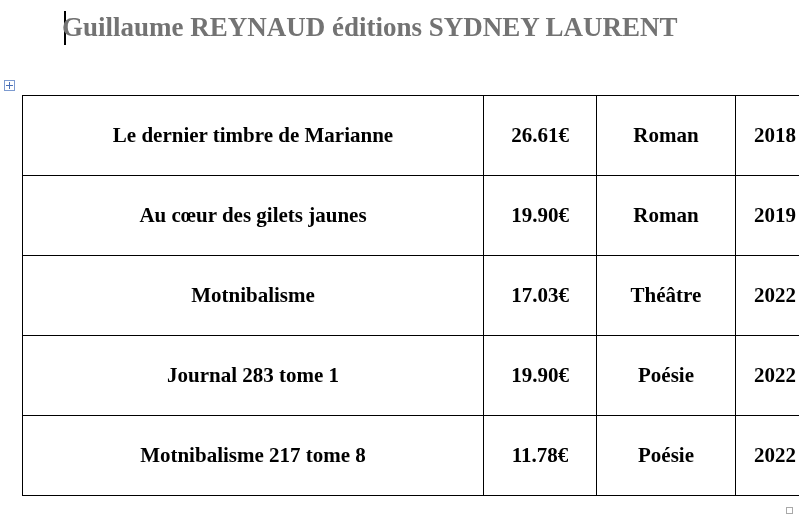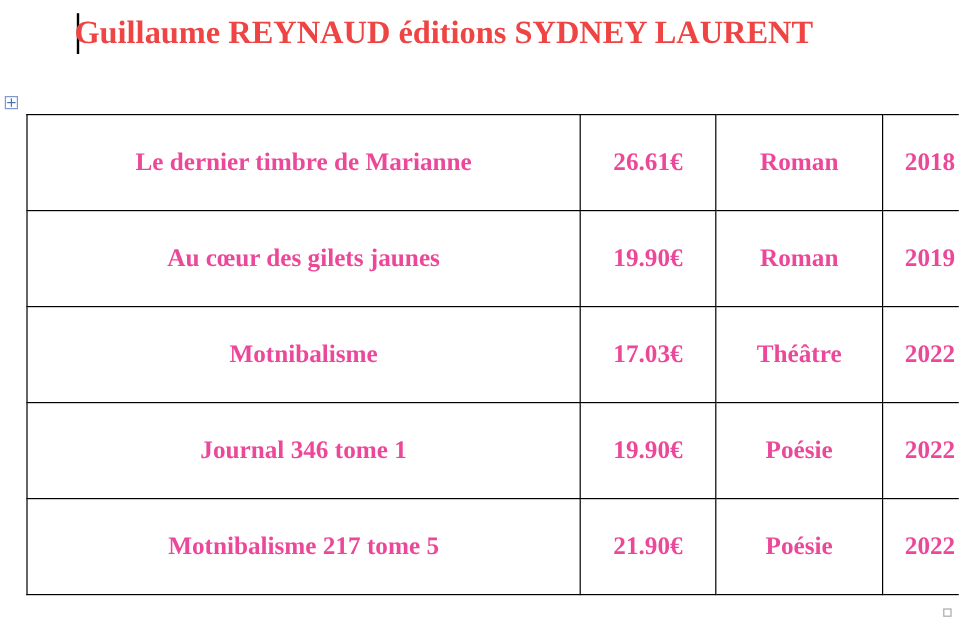--- a/index.html
+++ b/index.html
@@ -15,21 +15,21 @@
     overflow: hidden;
   }
 
   
   #doc-title {
     position: absolute;
     left: 62px;
     top: 12px;
     font-size: 27px;
     font-weight: bold;
-    color: #ef4444;
+    color: #737373;
     white-space: nowrap;
     letter-spacing: 0px;
   }
   #title-caret {
     position: absolute;
     left: 64px;
     top: 11px;
     width: 2px;
     height: 34px;
     background: #000000;
@@ -74,21 +74,21 @@
     left: 22px;
     top: 95px;
     width: 756px;
     border-collapse: collapse;
     table-layout: fixed;
   }
   #book-table td {
     border: 1px solid #000000;
     font-size: 21px;
     font-weight: bold;
-    color: #ec4899;
+    color: #000000;
     text-align: center;
     vertical-align: middle;
     height: 79px;
     padding: 0 4px;
     white-space: nowrap;
   }
   #book-table td.c-title  { width: 452px; }
   #book-table td.c-price  { width: 104px; }
   #book-table td.c-genre  { width: 130px; }
   #book-table td.c-year   { width: 70px; }
@@ -128,27 +128,27 @@
       <td class="c-genre">Roman</td>
       <td class="c-year">2019</td>
     </tr>
     <tr>
       <td class="c-title">Motnibalisme</td>
       <td class="c-price">17.03€</td>
       <td class="c-genre">Théâtre</td>
       <td class="c-year">2022</td>
     </tr>
     <tr>
-      <td class="c-title">Journal 346 tome 1</td>
+      <td class="c-title">Journal 283 tome 1</td>
       <td class="c-price">19.90€</td>
       <td class="c-genre">Poésie</td>
       <td class="c-year">2022</td>
     </tr>
     <tr>
-      <td class="c-title">Motnibalisme 217 tome 5</td>
-      <td class="c-price">21.90€</td>
+      <td class="c-title">Motnibalisme 217 tome 8</td>
+      <td class="c-price">11.78€</td>
       <td class="c-genre">Poésie</td>
       <td class="c-year">2022</td>
     </tr>
   </tbody>
 </table>
 
 <div id="page-corner"></div>
 
 </body></html>

